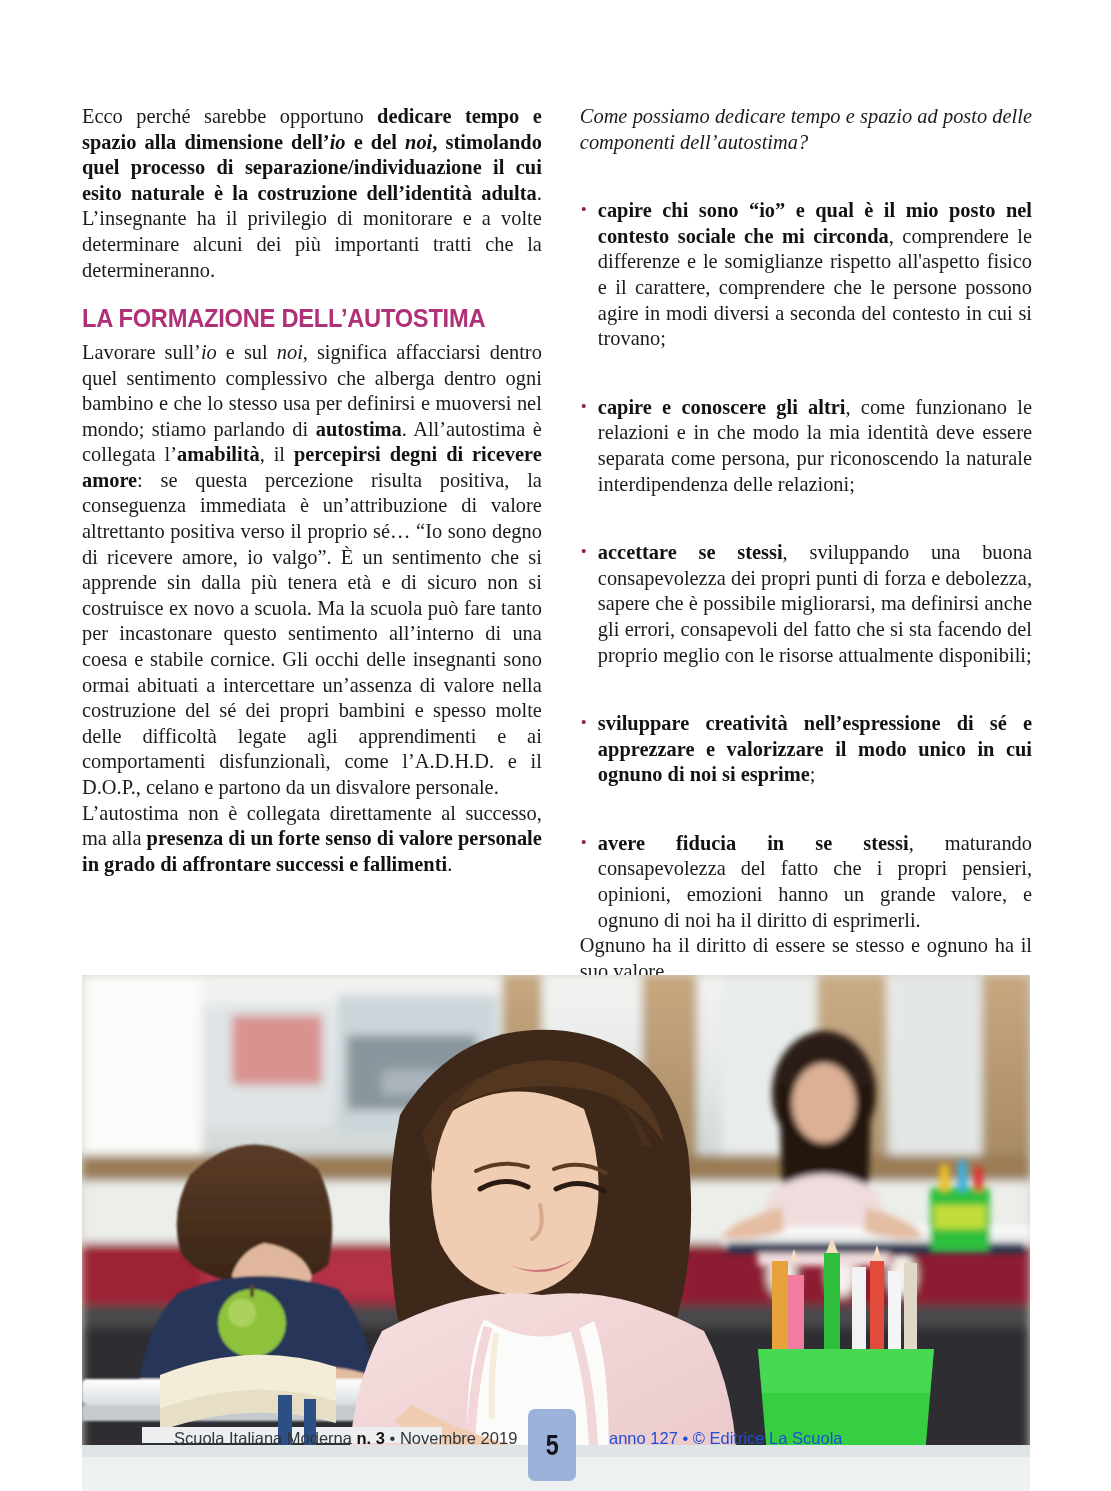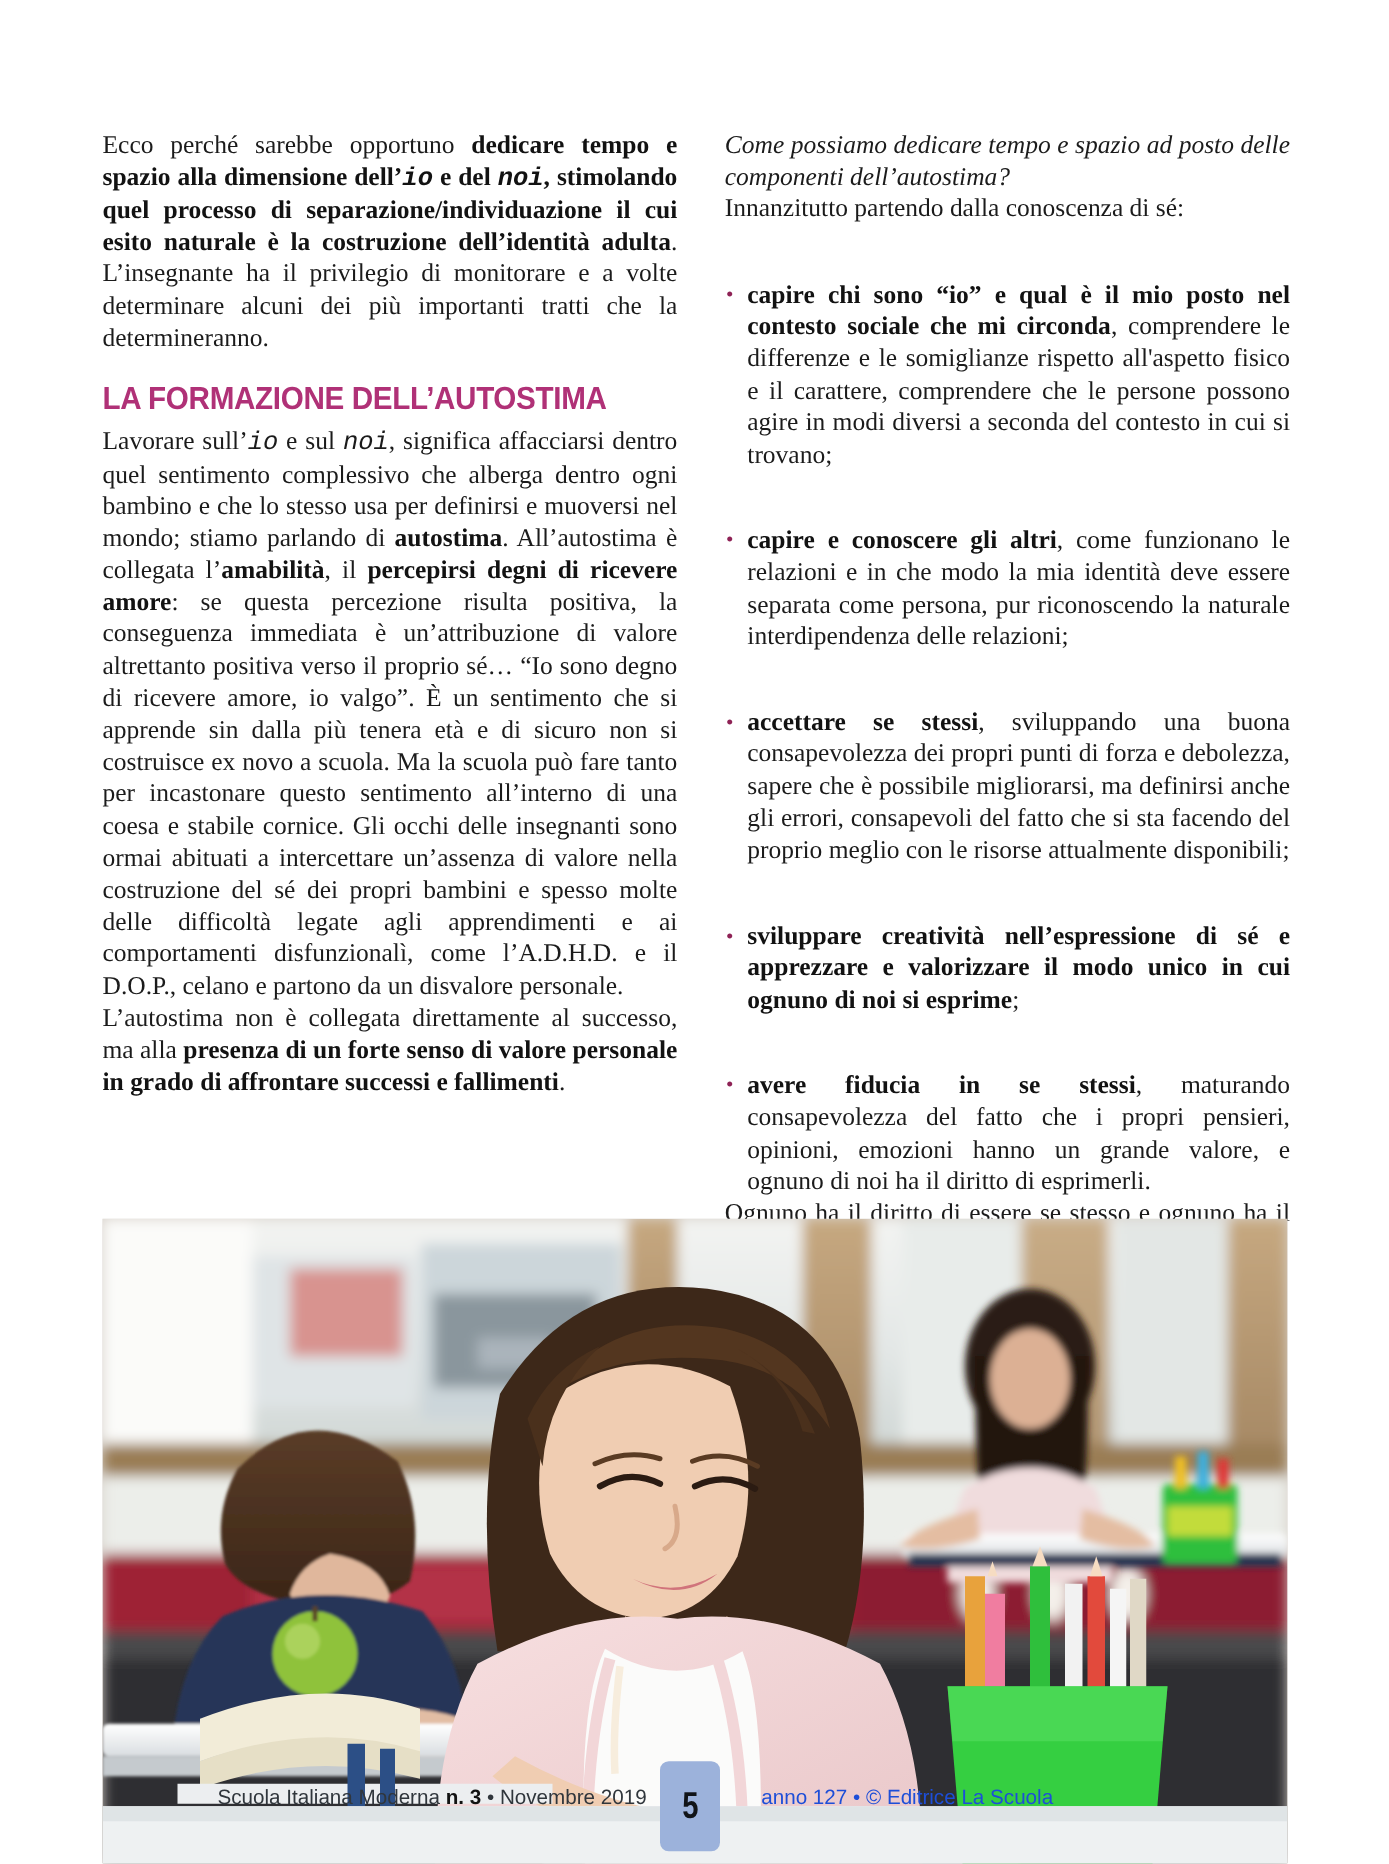--- a/index.html
+++ b/index.html
@@ -36,21 +36,21 @@
     font-size: 20.4px;
     line-height: 25.6px;
     color: #1b1b1b;
     text-align: justify;
     text-justify: inter-word;
     hyphens: manual;
   }
   p.body + p.body { margin-top: 0; }
 
   b, strong { font-weight: bold; color: #121212; }
-  i, em { font-style: italic; font-family: Liberation Mono, monospace; }
+  i, em { font-style: italic; }
 
   .section-head {
     margin: 22px 0 8px 0;
     font-family: "Liberation Sans", sans-serif;
     font-weight: bold;
     font-size: 25.5px;
     letter-spacing: -0.3px;
     color: #b03177;
     text-transform: uppercase;
     transform: scaleX(0.93);
@@ -162,21 +162,20 @@
 
       <h2 class="section-head">LA FORMAZIONE DELL’AUTOSTIMA</h2>
 
       <p class="body"><span>Lavorare sull’</span><i>io</i><span> e sul </span><i>noi</i><span>, significa affacciarsi dentro quel sentimento complessivo che alberga dentro ogni bambino e che lo stesso usa per definirsi e muoversi nel mondo; stiamo parlando di </span><b>autostima</b><span>. All’autostima è collegata l’</span><b>amabilità</b><span>, il </span><b>percepirsi degni di ricevere amore</b><span>: se questa percezione risulta positiva, la conseguenza immediata è un’attribuzione di valore altrettanto positiva verso il proprio sé… “Io sono degno di ricevere amore, io valgo”. È un sentimento che si apprende sin dalla più tenera età e di sicuro non si costruisce ex novo a scuola. Ma la scuola può fare tanto per incastonare questo sentimento all’interno di una coesa e stabile cornice. Gli occhi delle insegnanti sono ormai abituati a intercettare un’assenza di valore nella costruzione del sé dei propri bambini e spesso molte delle difficoltà legate agli apprendimenti e ai comportamenti disfunzionalì, come l’A.D.H.D. e il D.O.P., celano e partono da un disvalore personale.</span></p>
 
       <p class="body"><span>L’autostima non è collegata direttamente al successo, ma alla </span><b>presenza di un forte senso di valore personale in grado di affrontare successi e fallimenti</b><span>.</span></p>
     </div>
 
     <div class="col col-right">
       <p class="body intro-italic">Come possiamo dedicare tempo e spazio ad posto delle componenti dell’autostima?</p>
-      <p class="body">Innanzitutto partendo dalla conoscenza di sé:</p>
 
       <ul class="bullets">
           <li><b>capire chi sono “io” e qual è il mio posto nel contesto sociale che mi circonda</b><span>, comprendere le differenze e le somiglianze rispetto all'aspetto fisico e il carattere, comprendere che le persone possono agire in modi diversi a seconda del contesto in cui si trovano;</span></li>
           <li><b>capire e conoscere gli altri</b><span>, come funzionano le relazioni e in che modo la mia identità deve essere separata come persona, pur riconoscendo la naturale interdipendenza delle relazioni;</span></li>
           <li><b>accettare se stessi</b><span>, sviluppando una buona consapevolezza dei propri punti di forza e debolezza, sapere che è possibile migliorarsi, ma definirsi anche gli errori, consapevoli del fatto che si sta facendo del proprio meglio con le risorse attualmente disponibili;</span></li>
           <li><b>sviluppare creatività nell’espressione di sé e apprezzare e valorizzare il modo unico in cui ognuno di noi si esprime</b><span>;</span></li>
           <li><b>avere fiducia in se stessi</b><span>, maturando consapevolezza del fatto che i propri pensieri, opinioni, emozioni hanno un grande valore, e ognuno di noi ha il diritto di esprimerli.</span></li>
         </ul>
 
       <p class="body">Ognuno ha il diritto di essere se stesso e ognuno ha il suo valore.</p>

